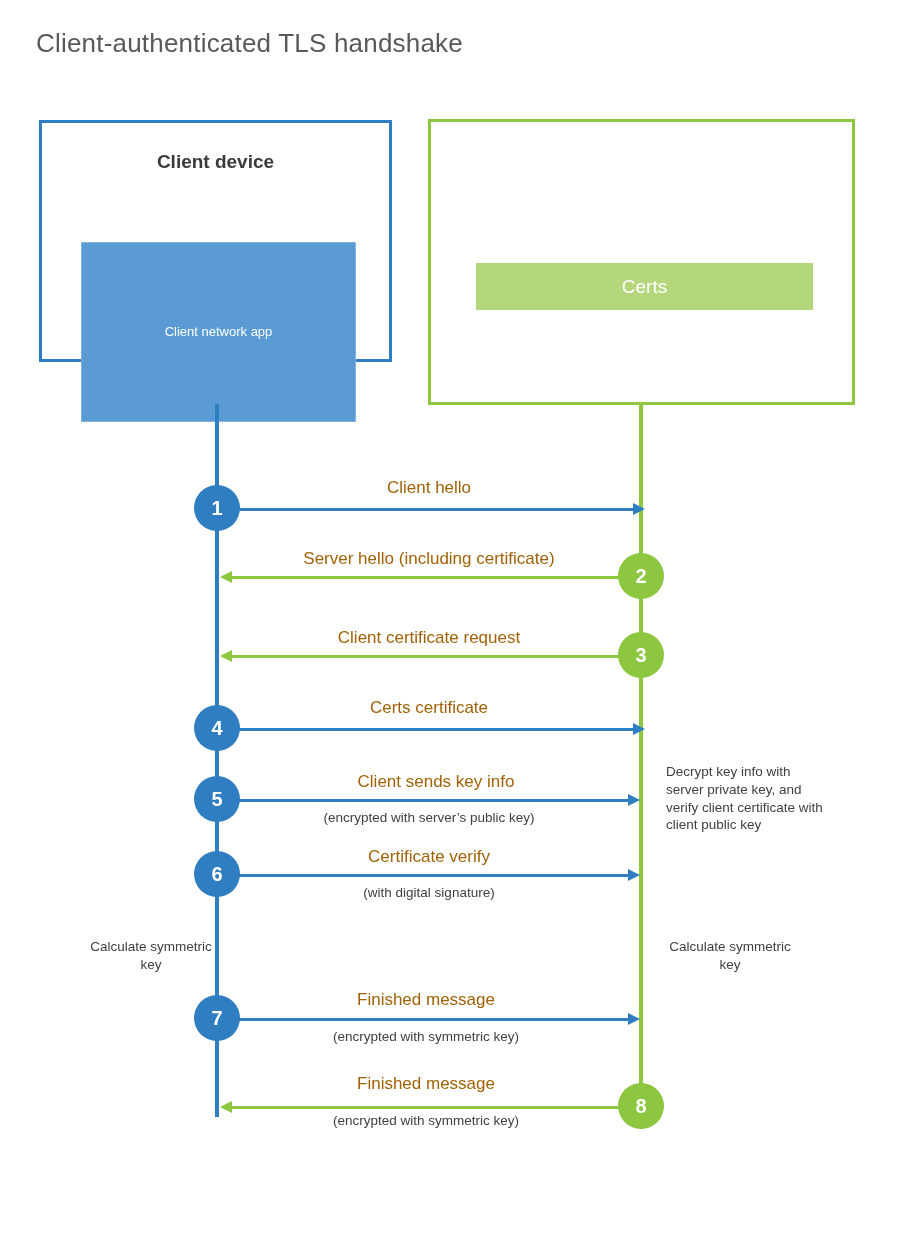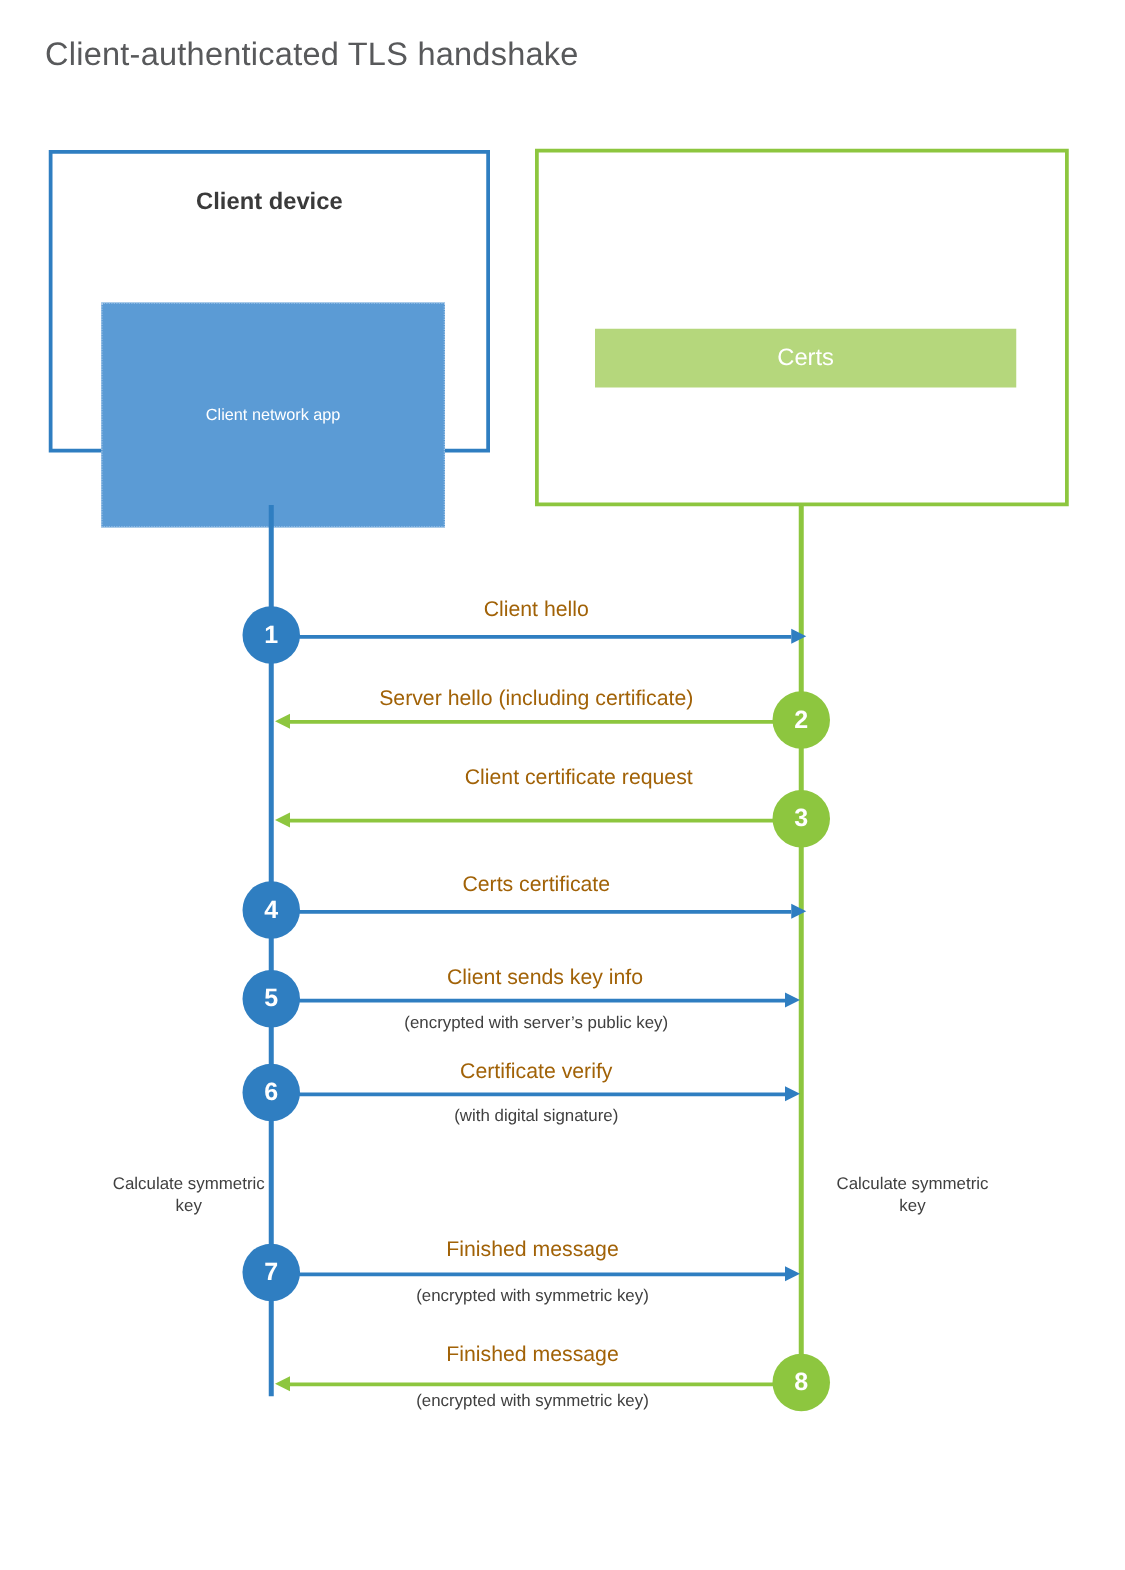--- a/index.html
+++ b/index.html
@@ -210,21 +210,21 @@
   </div>
   <div class="step-circle blue" style="left:194px; top:485px;">1</div>
 
   <div class="msg-label" style="left:429px; top:549px;">Server hello (including certificate)</div>
   <div class="msg" style="left:0; top:576px;">
     <div class="arrow-line green" style="left:232px; width:410px;"></div>
     <div class="arrow-head left green" style="left:220px;"></div>
   </div>
   <div class="step-circle green" style="left:618px; top:553px;">2</div>
 
-  <div class="msg-label" style="left:429px; top:612px;margin-left:34px;">Client certificate request</div>
+  <div class="msg-label" style="left:429px; top:628px;">Client certificate request</div>
   <div class="msg" style="left:0; top:655px;">
     <div class="arrow-line green" style="left:232px; width:410px;"></div>
     <div class="arrow-head left green" style="left:220px;"></div>
   </div>
   <div class="step-circle green" style="left:618px; top:632px;">3</div>
 
   <div class="msg-label" style="left:429px; top:698px;">Certs certificate</div>
   <div class="msg" style="left:0; top:728px;">
     <div class="arrow-line blue" style="left:217px; width:416px;"></div>
     <div class="arrow-head right blue" style="left:633px;"></div>
@@ -232,20 +232,21 @@
   <div class="step-circle blue" style="left:194px; top:705px;">4</div>
 
   <div class="msg-label" style="left:436px; top:772px;">Client sends key info</div>
   <div class="msg" style="left:0; top:799px;">
     <div class="arrow-line blue" style="left:217px; width:411px;"></div>
     <div class="arrow-head right blue" style="left:628px;"></div>
   </div>
   <div class="msg-sublabel" style="left:429px; top:810px;">(encrypted with server’s public key)</div>
   <div class="step-circle blue" style="left:194px; top:776px;">5</div>
 
+  <div class="side-note" style="left:666px; top:763px; width:165px;">Decrypt key info with server private key, and verify client certificate with client public key</div>
 
   <div class="msg-label" style="left:429px; top:847px;">Certificate verify</div>
   <div class="msg" style="left:0; top:874px;">
     <div class="arrow-line blue" style="left:217px; width:411px;"></div>
     <div class="arrow-head right blue" style="left:628px;"></div>
   </div>
   <div class="msg-sublabel" style="left:429px; top:885px;">(with digital signature)</div>
   <div class="step-circle blue" style="left:194px; top:851px;">6</div>
 
   <div class="side-note centered" style="left:85px; top:938px; width:132px;">Calculate symmetric key</div>

